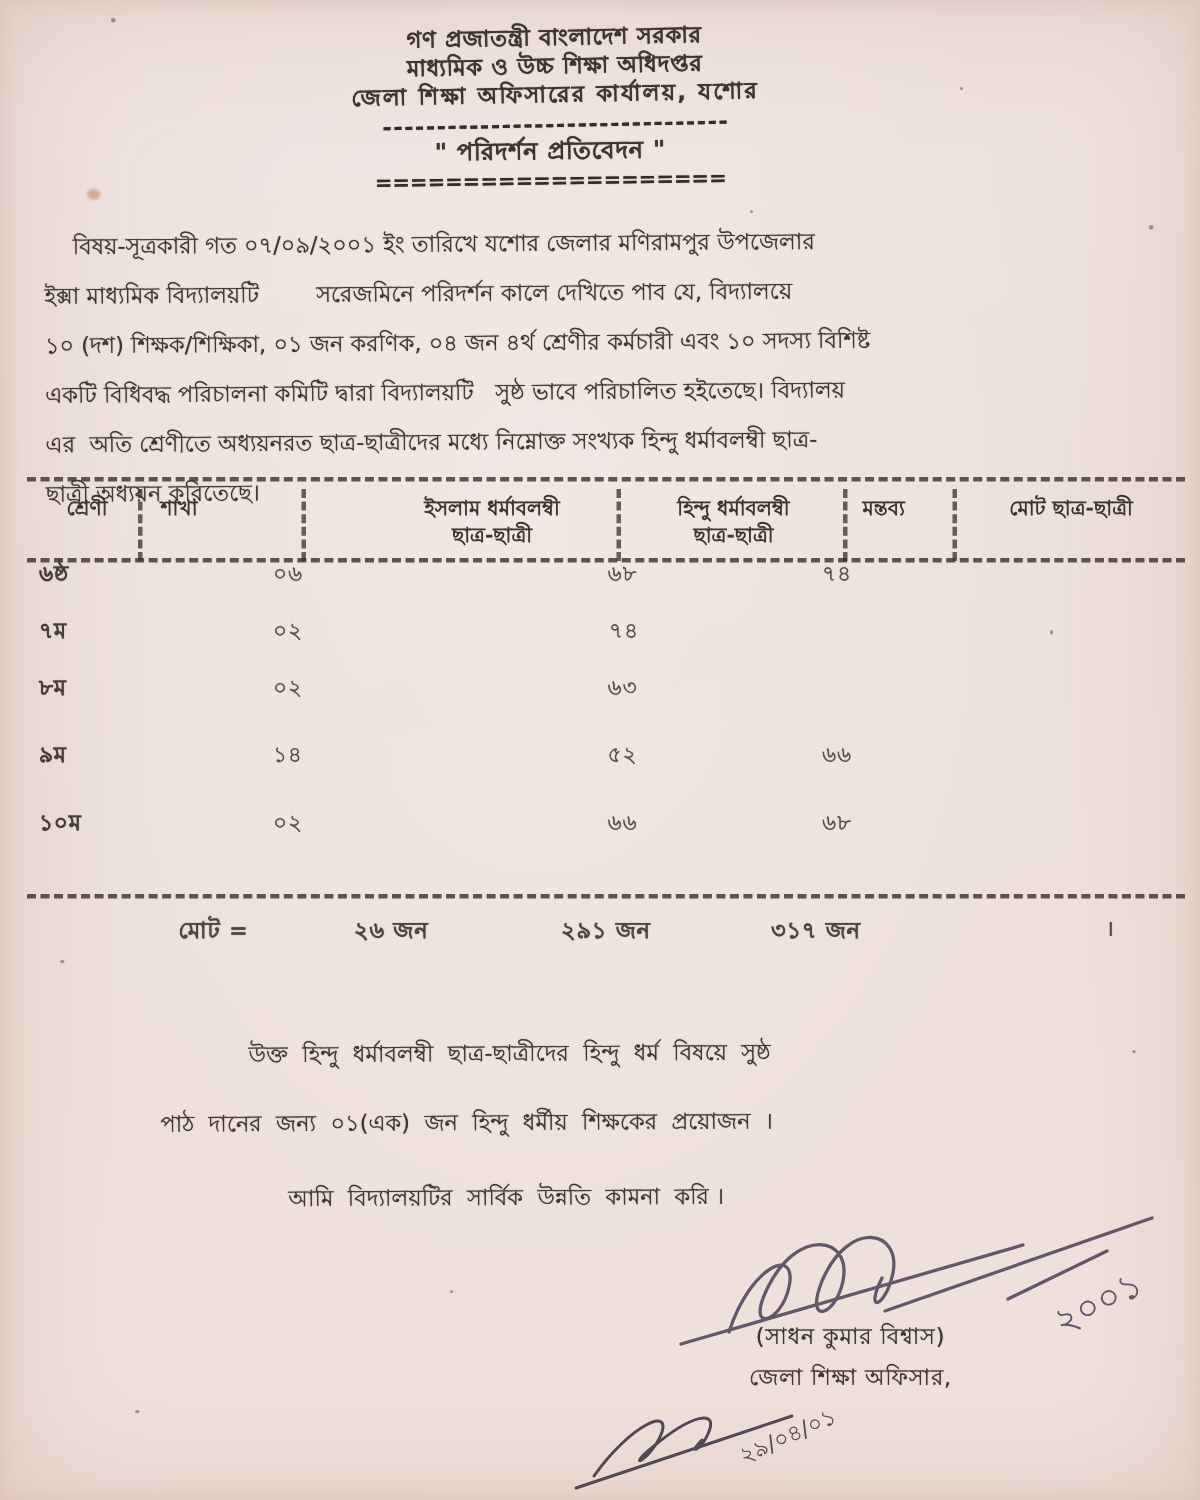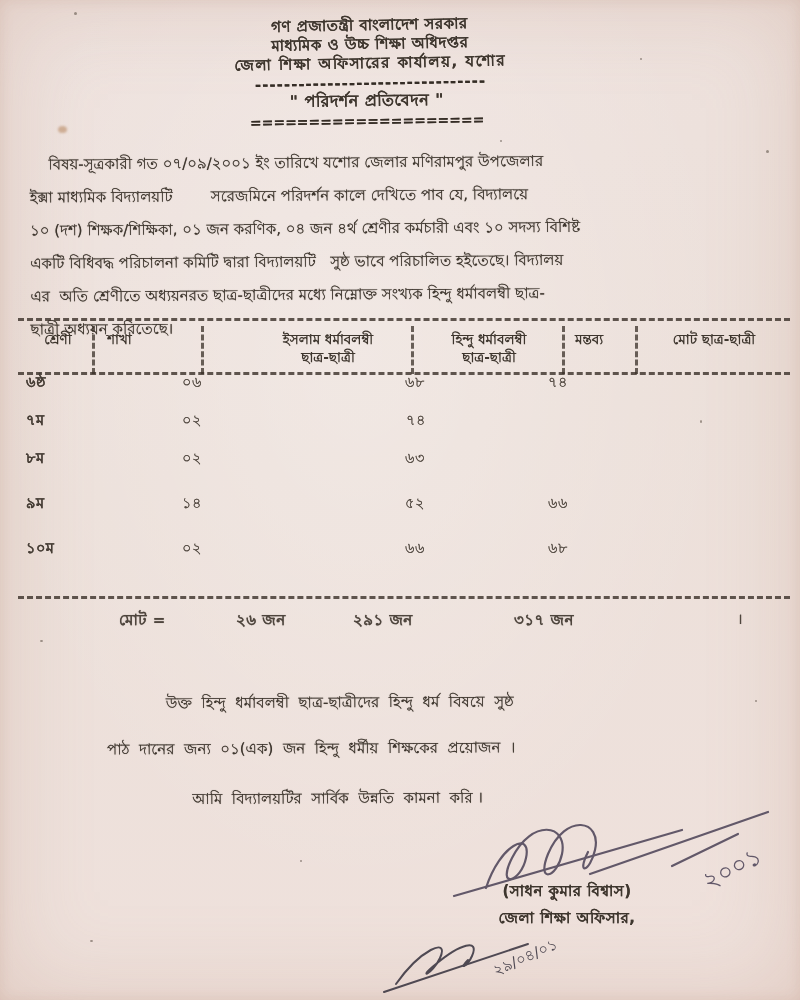--- a/index.html
+++ b/index.html
@@ -51,34 +51,34 @@
   .trow .sec{width:92px;}
   .trow .v3{width:162px;}
   .trow .v4{width:142px;text-align:center;}
   .trow .v5{width:144px;text-align:center;}
   .trow .v6{flex:1;}
   .totals{position:absolute;left:0;top:608px;width:730px;height:30px;
           font-size:15px;color:#4e453d;font-weight:bold;margin-left:16px;}
   .totals span{position:absolute;white-space:pre;text-shadow:0 0 .7px rgba(78,69,61,.7);}
   .t-label{left:103px;}
   .t-islam{left:220px;}
-  .t-hindu{left:337px;}
+  .t-hindu{left:358px;}
   .t-total{left:498px;}
   .t-mark{left:721px;font-weight:normal;}
   
   .body-lines{position:absolute;left:0;top:0;width:800px;font-size:15px;transform:rotate(-0.3deg);}
   .bln{position:absolute;white-space:pre;text-shadow:0 0 .7px rgba(62,54,46,.75);}
   .b1{left:162px;top:690px;}
   .b2{left:103px;top:736px;}
   .b3{left:188px;top:786px;}
   
   .sig-top{position:absolute;left:420px;top:792px;width:372px;height:112px;}
   .sig-bottom{position:absolute;left:378px;top:918px;width:235px;height:80px;}
   .sig-block{position:absolute;left:452px;top:878px;width:230px;text-align:center;
-             font-size:15px;font-weight:bold;line-height:27px;}
+             font-size:15px;font-weight:normal;line-height:27px;}
   .sig-block .place{letter-spacing:2px;}
   svg{display:block;}
 </style>
 </head>
 <body>
 
 <div class="sheet">
 
   <div class="speck" style="left:74px;top:12px;width:3px;height:3px"></div>
   <div class="speck" style="left:640px;top:58px;width:2px;height:2px"></div>

